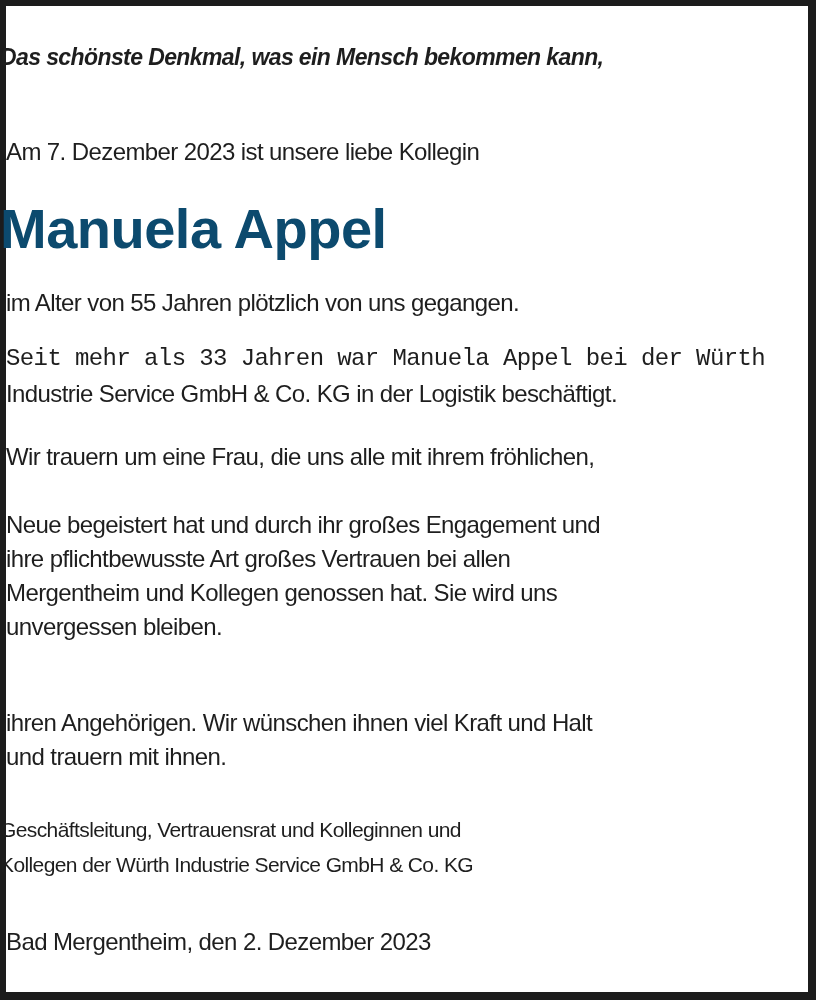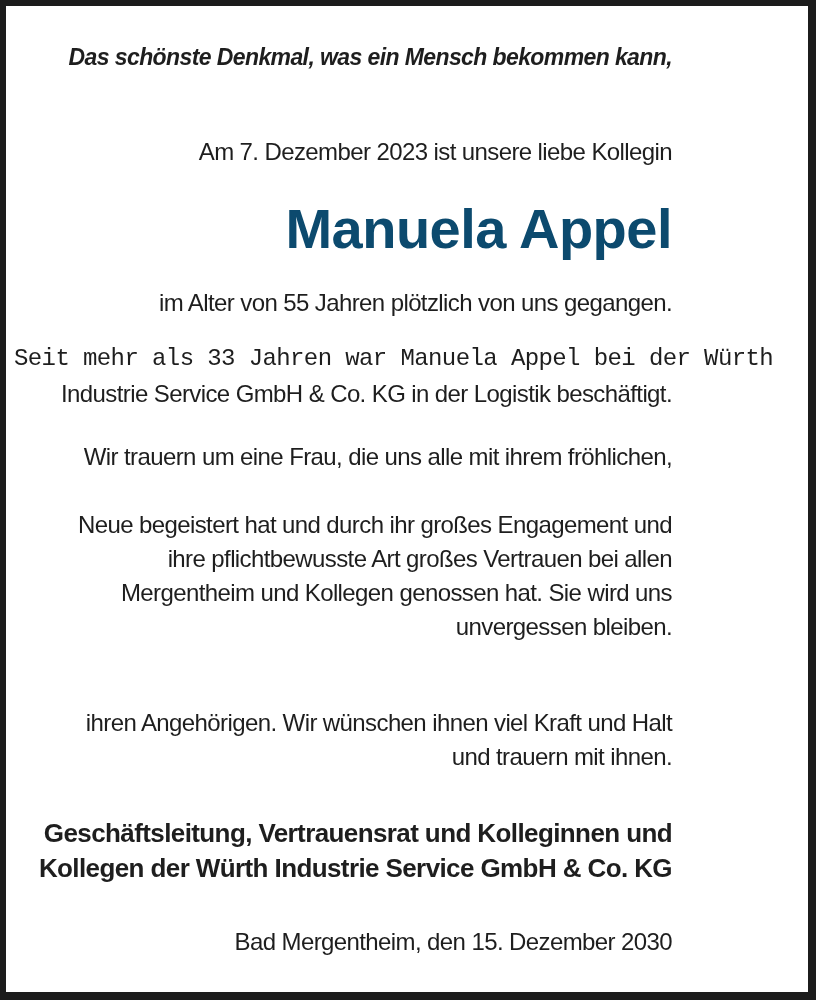--- a/index.html
+++ b/index.html
@@ -30,45 +30,46 @@
       left: 0;
       top: 0;
       width: 816px;
       height: 1000px;
       font-family: "Liberation Sans", "DejaVu Sans", sans-serif;
       color: #1e1e1e;
       text-align: center;
     }
     .line {
       position: absolute;
-      left: 14px;
+      left: 0;
       width: 658px;
-      text-align: right;
+      text-align: left;
       white-space: nowrap;
       letter-spacing: -0.3px;
     }
     .motto {
       font-style: italic;
       font-weight: bold;
       font-size: 23px;
       letter-spacing: -0.6px;
     }
     .body-text {
       font-size: 24px;
       letter-spacing: -0.6px;
+      margin-left: 6px;
     }
     .name {
       font-weight: bold;
       font-size: 56px;
       letter-spacing: -0.5px;
       color: #0c4a6e;
     }
     .signature {
-      font-weight: bold;
-      font-size: 26px;
+      font-weight: normal;
+      font-size: 21px;
       letter-spacing: -0.6px;
     }
   </style>
 </head>
 <body>
 
 <div class="frame"></div>
 
 <div class="content">
 
@@ -88,15 +89,15 @@
   <div class="line body-text" style="top:545px;">ihre pflichtbewusste Art großes Vertrauen bei allen</div>
   <div class="line body-text" style="top:579px;">Mergentheim und Kollegen genossen hat. Sie wird uns</div>
   <div class="line body-text" style="top:613px;">unvergessen bleiben.</div>
 
   <div class="line body-text" style="top:709px;">ihren Angehörigen. Wir wünschen ihnen viel Kraft und Halt</div>
   <div class="line body-text" style="top:743px;">und trauern mit ihnen.</div>
 
   <div class="line signature" style="top:818px;">Geschäftsleitung, Vertrauensrat und Kolleginnen und</div>
   <div class="line signature" style="top:853px;">Kollegen der Würth Industrie Service GmbH &amp; Co. KG</div>
 
-  <div class="line body-text" style="top:928px;">Bad Mergentheim, den 15. Dezember 2030</div>
+  <div class="line body-text" style="top:928px;">Bad Mergentheim, den 2. Dezember 2023</div>
 
 </div>
 
 </body></html>

